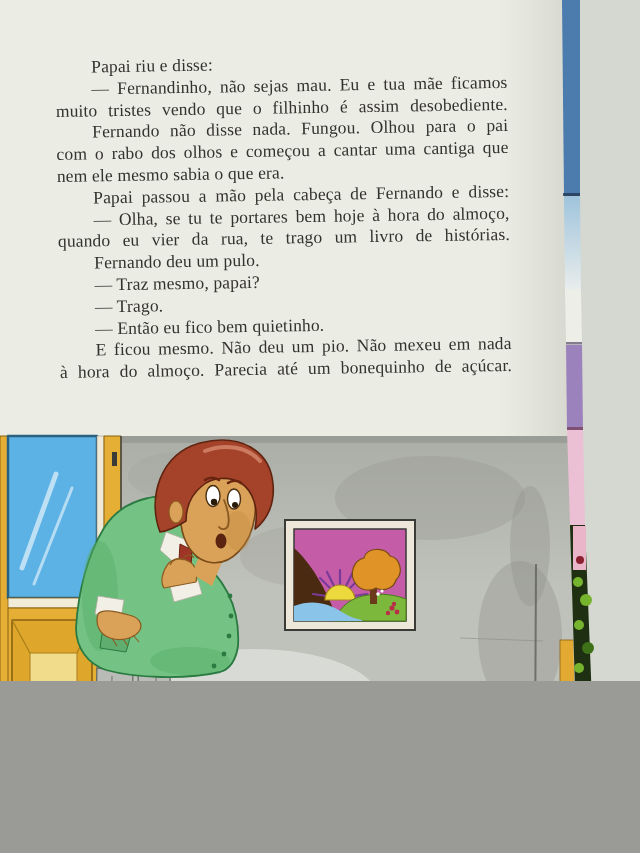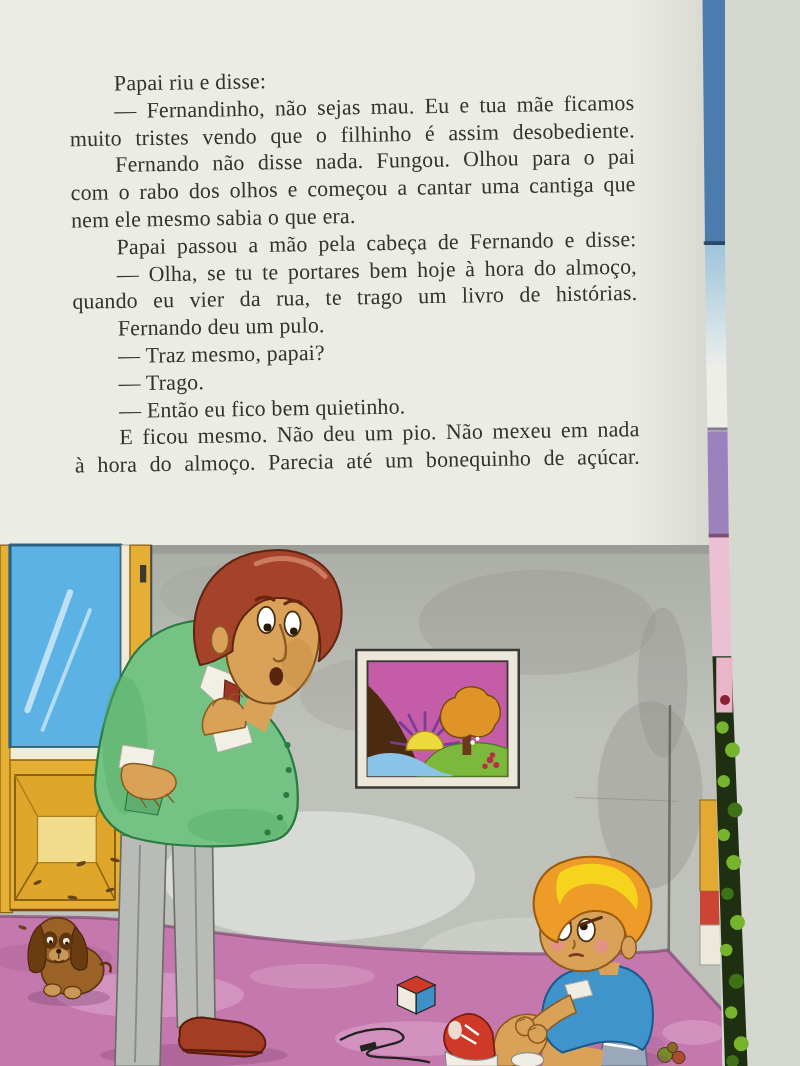--- a/index.html
+++ b/index.html
@@ -1,17 +1,17 @@
 <!DOCTYPE html>
 <html><head>
 <meta charset="utf-8">
 <style>
   html,body { margin:0; padding:0; background:#9a9a96; }
   .stage {
-    position:relative; width:640px; height:853px; overflow:hidden;
+    position:relative; width:640px; height:681px; overflow:hidden;
     background:#d5d7d1;
     font-family:"Liberation Serif","DejaVu Serif",serif;
   }
   .stage svg { position:absolute; left:0; top:0; }
   .story {
     position:absolute; left:55px; top:57px; width:452px;
     transform:rotate(-0.9deg); transform-origin:0 0;
     font-size:17.5px; line-height:21.8px; color:#33322c;
     letter-spacing:0.15px;
   }

